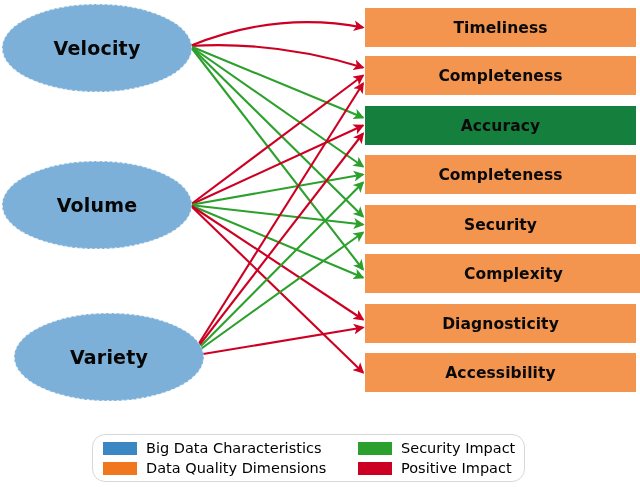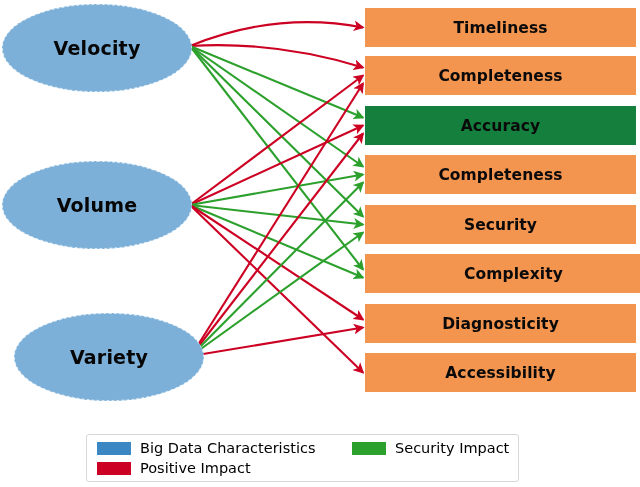--- a/index.html
+++ b/index.html
@@ -56,27 +56,27 @@
   .dim-label {
     font-weight: bold;
     font-size: 15.5px;
     color: #0a0a0a;
     letter-spacing: 0.1px;
     text-align: left;
     font-family: "DejaVu Sans", sans-serif;
   }
   #legend {
     position: absolute;
-    left: 86px;
+    left: 92px;
     top: 434px;
     width: 433px;
     height: 48px;
     background: #ffffff;
     border: 1px solid #d8d8d8;
-    border-radius: 3px;
+    border-radius: 13px;
     box-sizing: border-box;
     display: grid;
     grid-template-columns: 255px 178px;
     grid-template-rows: 1fr 1fr;
     align-items: center;
     padding: 3px 0 3px 10px;
   }
   .legend-entry {
     display: flex;
     align-items: center;
@@ -171,17 +171,21 @@
   <div id="legend">
       <div class="legend-entry">
         <span class="legend-swatch" style="background: rgb(59, 135, 196);"></span>
         <span class="legend-text">Big Data Characteristics</span>
       </div>
       <div class="legend-entry">
         <span class="legend-swatch" style="background: rgb(44, 160, 44);"></span>
         <span class="legend-text">Security Impact</span>
       </div>
       <div class="legend-entry">
+        <span class="legend-swatch" style="background: rgb(240, 119, 31);"></span>
+        <span class="legend-text">Data Quality Dimensions</span>
+      </div>
+      <div class="legend-entry">
         <span class="legend-swatch" style="background: rgb(204, 0, 34);"></span>
         <span class="legend-text">Positive Impact</span>
       </div>
     </div>
 </div>
 
 </body></html>

